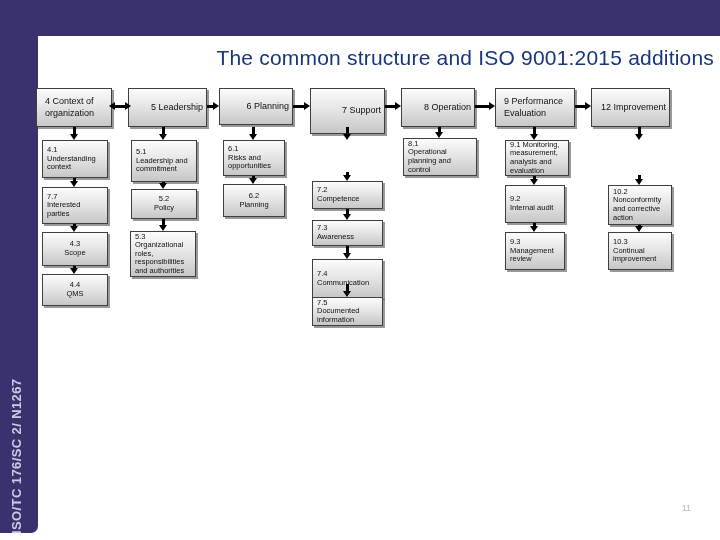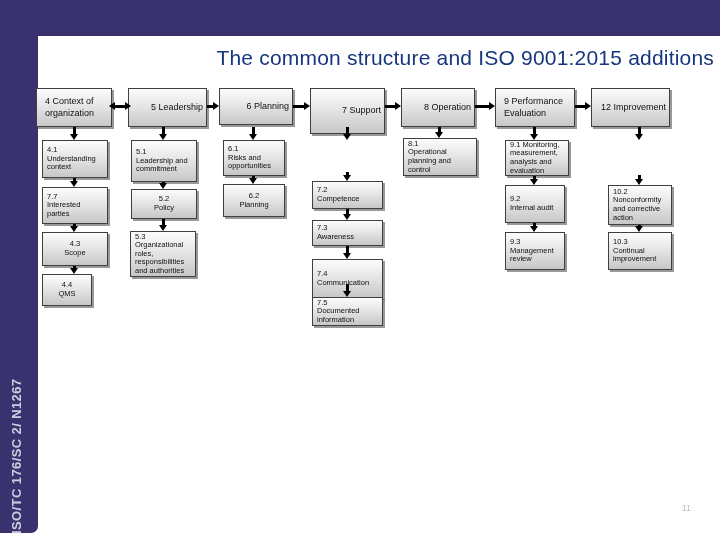--- a/index.html
+++ b/index.html
@@ -94,21 +94,21 @@
     </div>
   <div class="box" style="left:42px;top:187px;width:66px;height:37px">
       <span class="bt">7.7
 Interested
 parties</span>
     </div>
   <div class="box ctr" style="left:42px;top:232px;width:66px;height:34px">
       <span class="bt">4.3
 Scope</span>
     </div>
-  <div class="box ctr" style="left:42px;top:274px;width:50px;height:32px">
+  <div class="box ctr" style="left:42px;top:274px;width:66px;height:32px">
       <span class="bt">4.4
 QMS</span>
     </div>
 
   <div class="box" style="left:131px;top:140px;width:66px;height:42px">
       <span class="bt">5.1
 Leadership and
 commitment</span>
     </div>
   <div class="box ctr" style="left:131px;top:189px;width:66px;height:30px">

